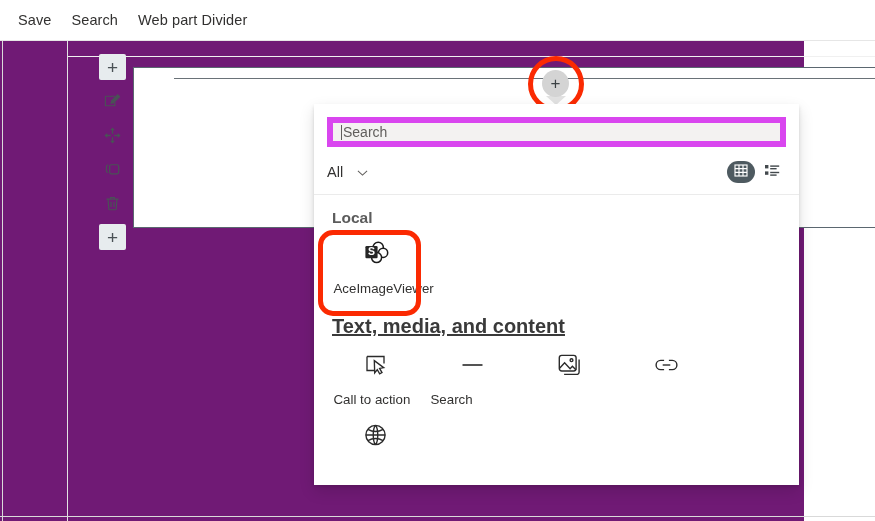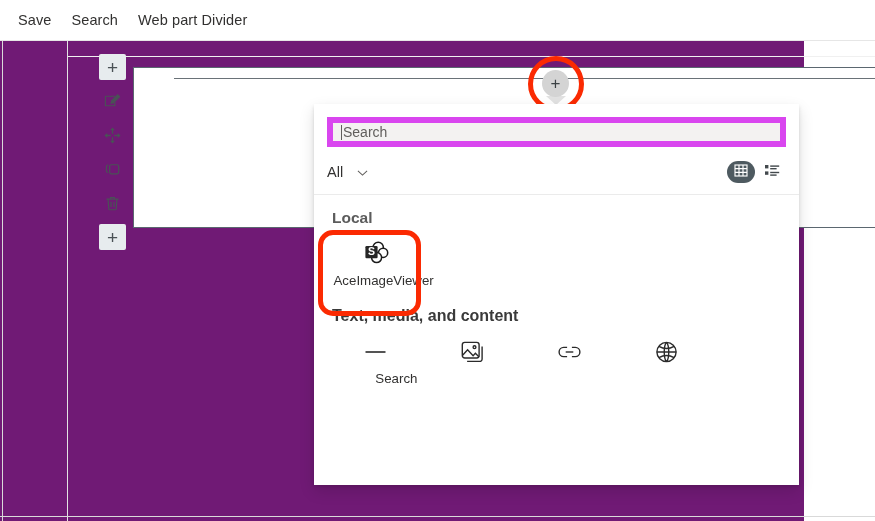--- a/index.html
+++ b/index.html
@@ -124,34 +124,35 @@
   .view-btn.active { background:#4e5a60; }
 
   .panel-divider { height:1px; background:#ebebeb; margin-top:4px; }
 
   .section { padding:0 13px; }
   .section-title-local {
     font-size:15.5px; color:#5c5c5c; font-weight:700;
     margin:14px 0 0 5px;
   }
   .section-title-media {
-    font-size:16px; color:#3a3a3a; font-weight:bold;
+    font-size:20px; color:#3a3a3a; font-weight:bold;
     margin:18px 0 0 5px;
+    text-decoration:underline;
   }
 
   .tile-grid { display:flex; flex-wrap:wrap; }
   .tile {
     width:97px; padding-top:12px;
     display:flex; flex-direction:column; align-items:center;
     cursor:pointer;
   }
   .tile-icon { height:34px; display:flex; align-items:center; justify-content:center; }
   .tile-label {
-    font-size:13.3px; color:#323130; text-align:right;
-    line-height:16px; width:84px;
+    font-size:13.3px; color:#323130; text-align:left;
+    margin-top:8px; line-height:16px; width:84px;
   }
 
   .ring-rect {
     position:absolute; left:318px; top:230px; width:103px; height:86px;
     border:5px solid #fb2a02; border-radius:15px;
     z-index:20; pointer-events:none;
   }
 </style>
 </head>
 <body>
@@ -288,20 +289,31 @@
           <div class="tile-label">AceImageViewer</div>
         </div>
       </div>
     </div>
 
     <div class="section">
       <div class="section-title-media">Text, media, and content</div>
       <div class="tile-grid">
 
 
+        <div class="tile">
+          <div class="tile-icon">
+            <span>
+              <svg width="27" height="26" viewBox="0 0 26 26" fill="none" stroke="#2b2b2b" stroke-width="1.35">
+                <path d="M4.5 4.5h17v7M4.5 4.5v14h7"></path>
+                <path d="M11.8 8.6l9.4 7.1-4.1.7 2.4 4.2-2.3 1.3-2.4-4.3-2.6 3.2z" fill="#fff"></path>
+              </svg>
+            </span>
+          </div>
+          <div class="tile-label">Call to action</div>
+        </div>
 
         <div class="tile">
           <div class="tile-icon">
             <span>
               <svg width="27" height="26" viewBox="0 0 26 26">
                 <rect x="3" y="12.2" width="20" height="1.6" fill="#2b2b2b"></rect>
               </svg>
             </span>
           </div>
           <div class="tile-label">Search</div>

